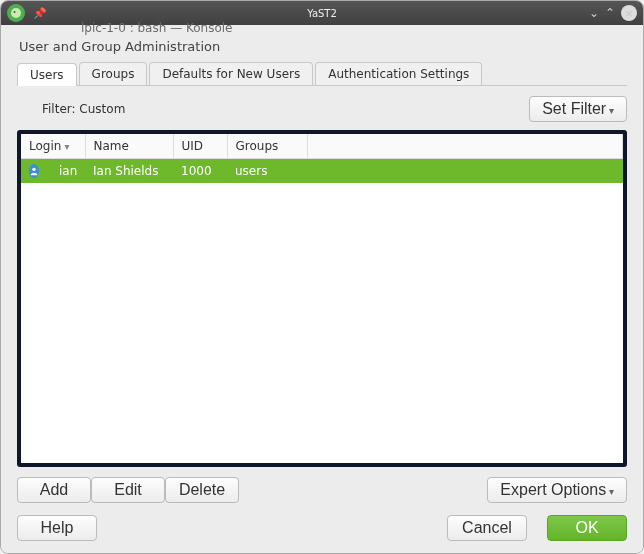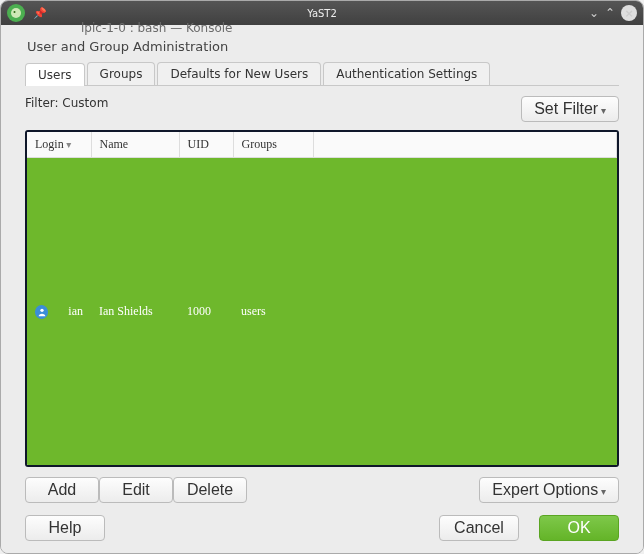--- a/index.html
+++ b/index.html
@@ -6,30 +6,30 @@
   .window { width:644px; height:554px; background:#e8e8e8; border:1px solid #aaa; border-radius:8px; box-sizing:border-box; display:flex; flex-direction:column; overflow:hidden; }
   .titlebar { height:24px; background:linear-gradient(#555,#404040); color:#ddd; display:flex; align-items:center; position:relative; font-size:12px; }
   .titlebar .app-icon { width:18px; height:18px; border-radius:9px; background:#4caf50; margin-left:6px; display:flex; align-items:center; justify-content:center; }
   .titlebar .app-icon svg { width:12px; height:12px; }
   .titlebar .pin-icon { margin-left:8px; color:#bbb; font-size:11px; }
   .titlebar .bg-text { position:absolute; left:80px; top:20px; color:#6b6b6b; font-size:12px; pointer-events:none; }
   .titlebar .title { position:absolute; left:50%; transform:translateX(-50%); color:#eee; font-size:10px; }
   .titlebar .win-controls { margin-left:auto; display:flex; align-items:center; gap:6px; padding-right:6px; }
   .titlebar .win-controls span { color:#ccc; }
   .titlebar .close { width:16px; height:16px; border-radius:50%; background:#ddd; color:#333; display:flex; align-items:center; justify-content:center; font-weight:bold; font-size:11px; }
-  .client { flex:1; display:flex; flex-direction:column; padding:10px 24px 12px; box-sizing:border-box; background:#ececec; }
+  .client { flex:1; display:flex; flex-direction:column; padding:10px 16px 12px; box-sizing:border-box; background:#ececec; }
   .module-title { font-size:13px; color:#444; padding:4px 2px 8px; }
   .tabbar { display:flex; border-bottom:1px solid #c8c8c8; }
   .tab { border:1px solid #c8c8c8; border-bottom:none; padding:4px 12px; margin-right:2px; border-radius:4px 4px 0 0; background:#f0f0f0; cursor:pointer; font-size:12px; color:#333; }
   .tab.active { background:#fff; position:relative; top:1px; }
-  .filter-row { display:flex; justify-content:space-between; margin-top:10px; }
+  .filter-row { display:flex; align-items:center; justify-content:space-between; margin-top:10px;margin-left:25px; }
   .filter-label { font-size:12px; color:#333; }
   .btn { border:1px solid #bbb; border-radius:4px; background:linear-gradient(#fdfdfd,#ececec); padding:3px 12px; font-size:16px; cursor:pointer; color:#333; }
   .btn.dropdown::after { content:" \25BE"; color:#666; font-size:10px; }
-  .table-wrap { margin-top:8px; border:2px solid #0f172a; border-radius:3px; background:#fff; flex:1; overflow:hidden; display:flex; flex-direction:row;font-family:Liberation Serif, serif; }
+  .table-wrap { margin-top:8px; border:4px solid #0f172a; border-radius:3px; background:#fff; flex:1; overflow:hidden; display:flex; flex-direction:column; }
   table { border-collapse:collapse; width:100%; table-layout:fixed; }
   thead th { text-align:left; font-weight:normal; font-size:12px; padding:5px 8px; border-right:1px solid #ddd; border-bottom:1px solid #ddd; background:#fafafa; color:#333; }
   thead th.sort::after { content:" \25BE"; color:#888; font-size:10px; }
   tbody td { padding:5px 8px; font-size:12px; color:#fff; }
   tr.selected { background:#6eb82c; }
   .icon-cell { display:flex; align-items:center; gap:20px; }
   .user-ico { width:14px; height:14px; border-radius:50%; background:#3b8ed8; display:inline-flex; align-items:center; justify-content:center; }
   .user-ico svg { width:10px; height:10px; fill:#fff; }
   .table-body-filler { flex:1; background:#fff; }
   .action-row { display:flex; justify-content:space-between; margin-top:10px; }

